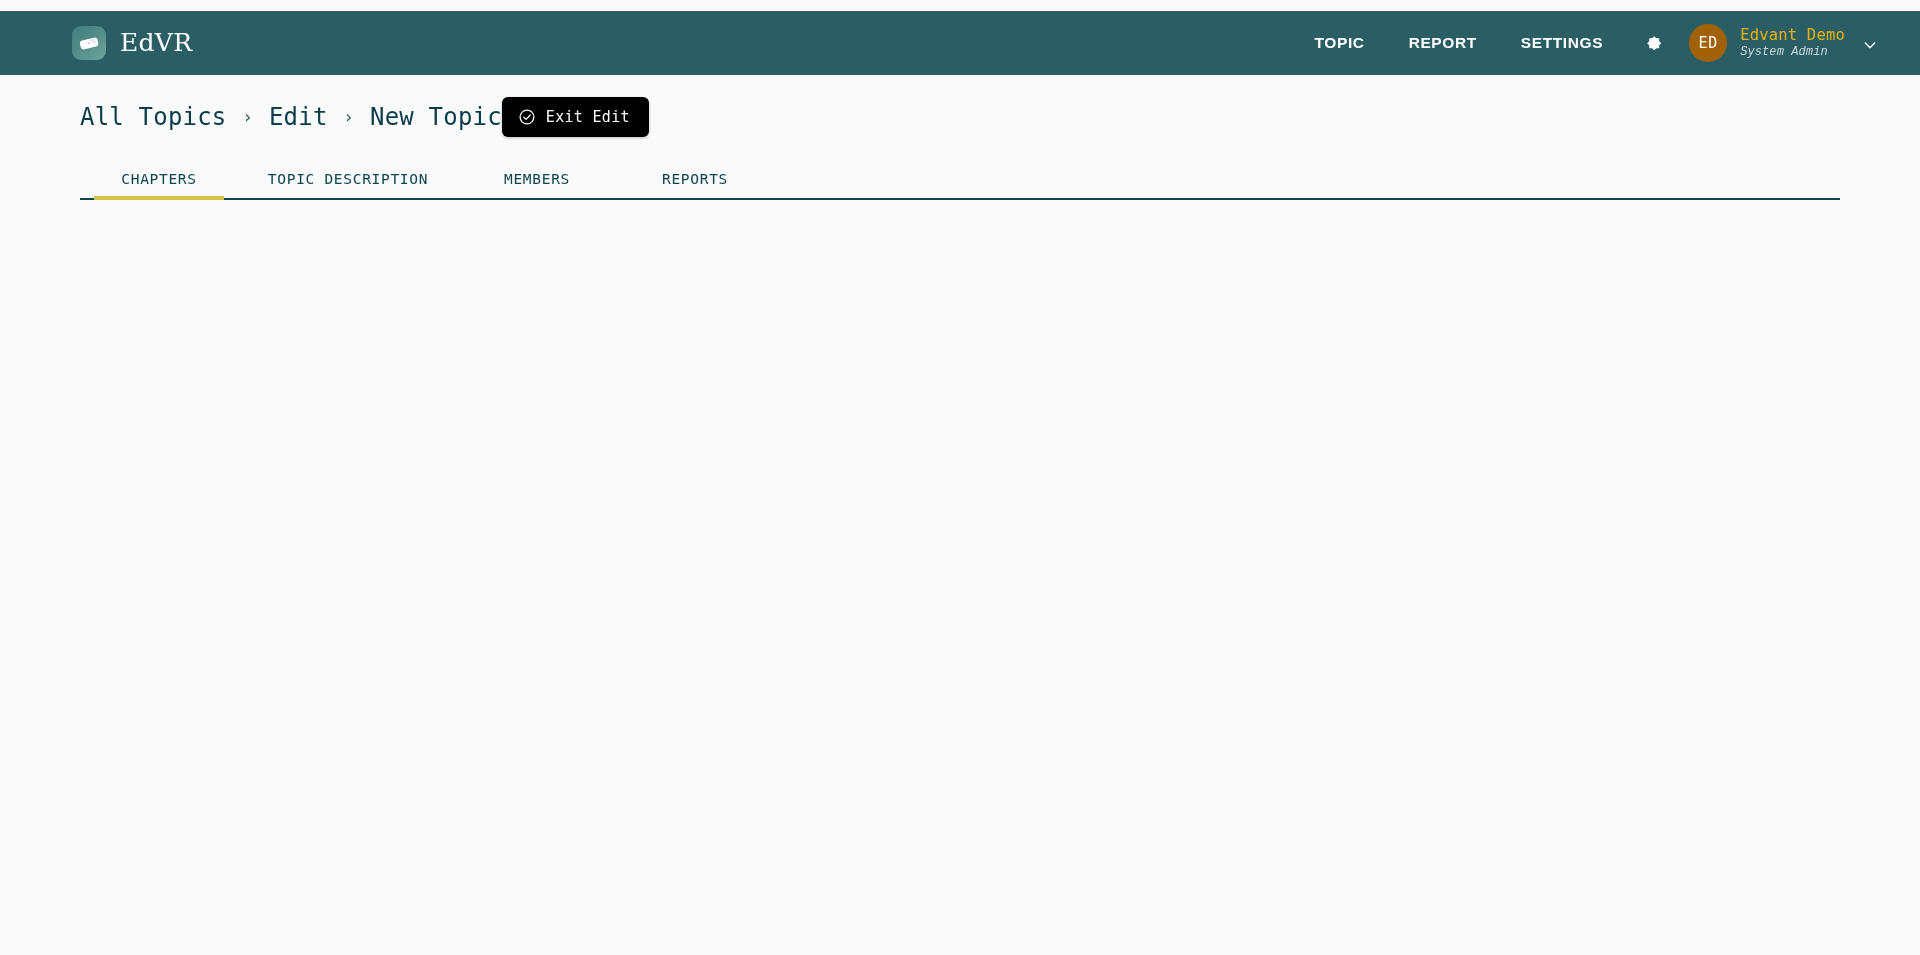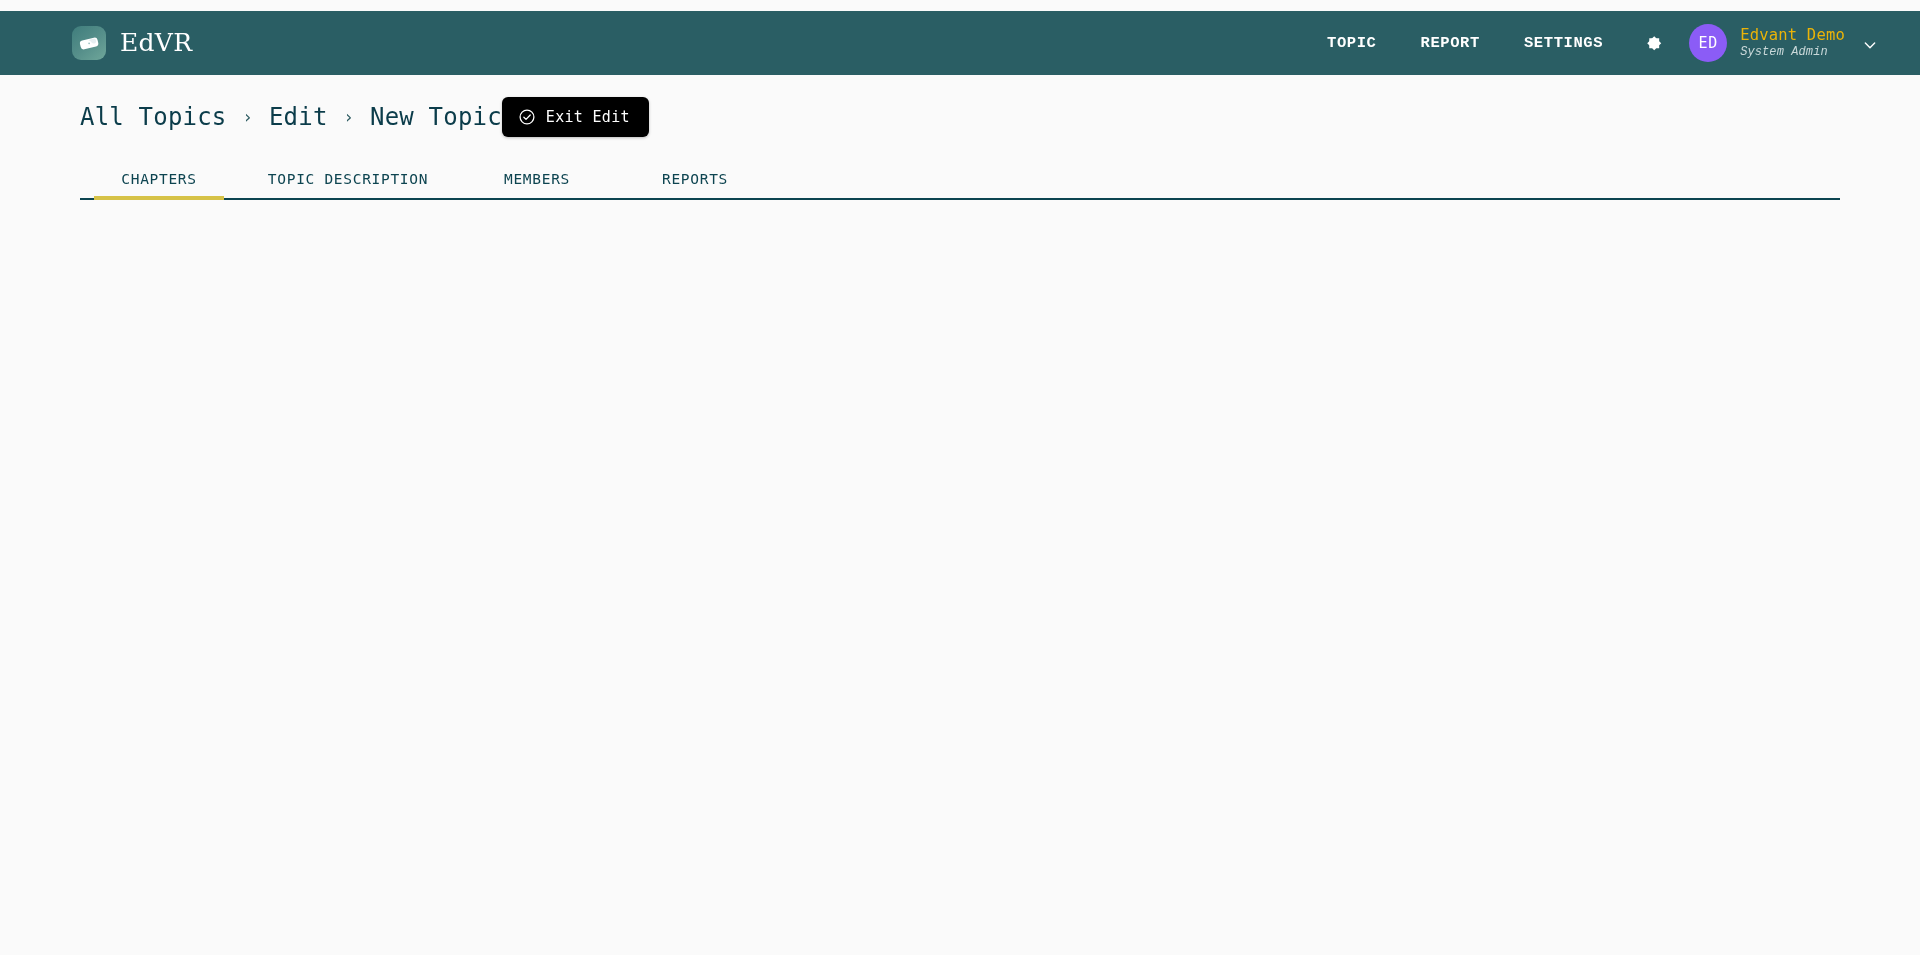--- a/index.html
+++ b/index.html
@@ -51,21 +51,21 @@
   .header-spacer { flex: 1 1 auto; }
 
   .main-nav {
     display: flex;
     align-items: center;
     gap: 44px;
     margin-right: 34px;
   }
   .nav-link {
     color: #ffffff;
-    font-family: Liberation Mono, monospace;
+    font-family: Liberation Sans, sans-serif;
     font-size: 15.5px;
     font-weight: 700;
     letter-spacing: 0.6px;
     text-decoration: none;
     cursor: pointer;
     white-space: nowrap;
   }
 
   .theme-toggle {
     width: 34px;
@@ -81,21 +81,21 @@
   .user-block {
     display: flex;
     align-items: center;
     gap: 13px;
     cursor: pointer;
   }
   .avatar {
     width: 38px;
     height: 38px;
     border-radius: 50%;
-    background: #8b5cf6;
+    background: #a16207;
     color: #ffffff;
     display: flex;
     align-items: center;
     justify-content: center;
     font-family: "DejaVu Sans Mono", monospace;
     font-size: 15px;
     letter-spacing: 0.5px;
     flex: none;
   }
   .user-text { display: flex; flex-direction: column; gap: 1px; line-height: 1.15; }

